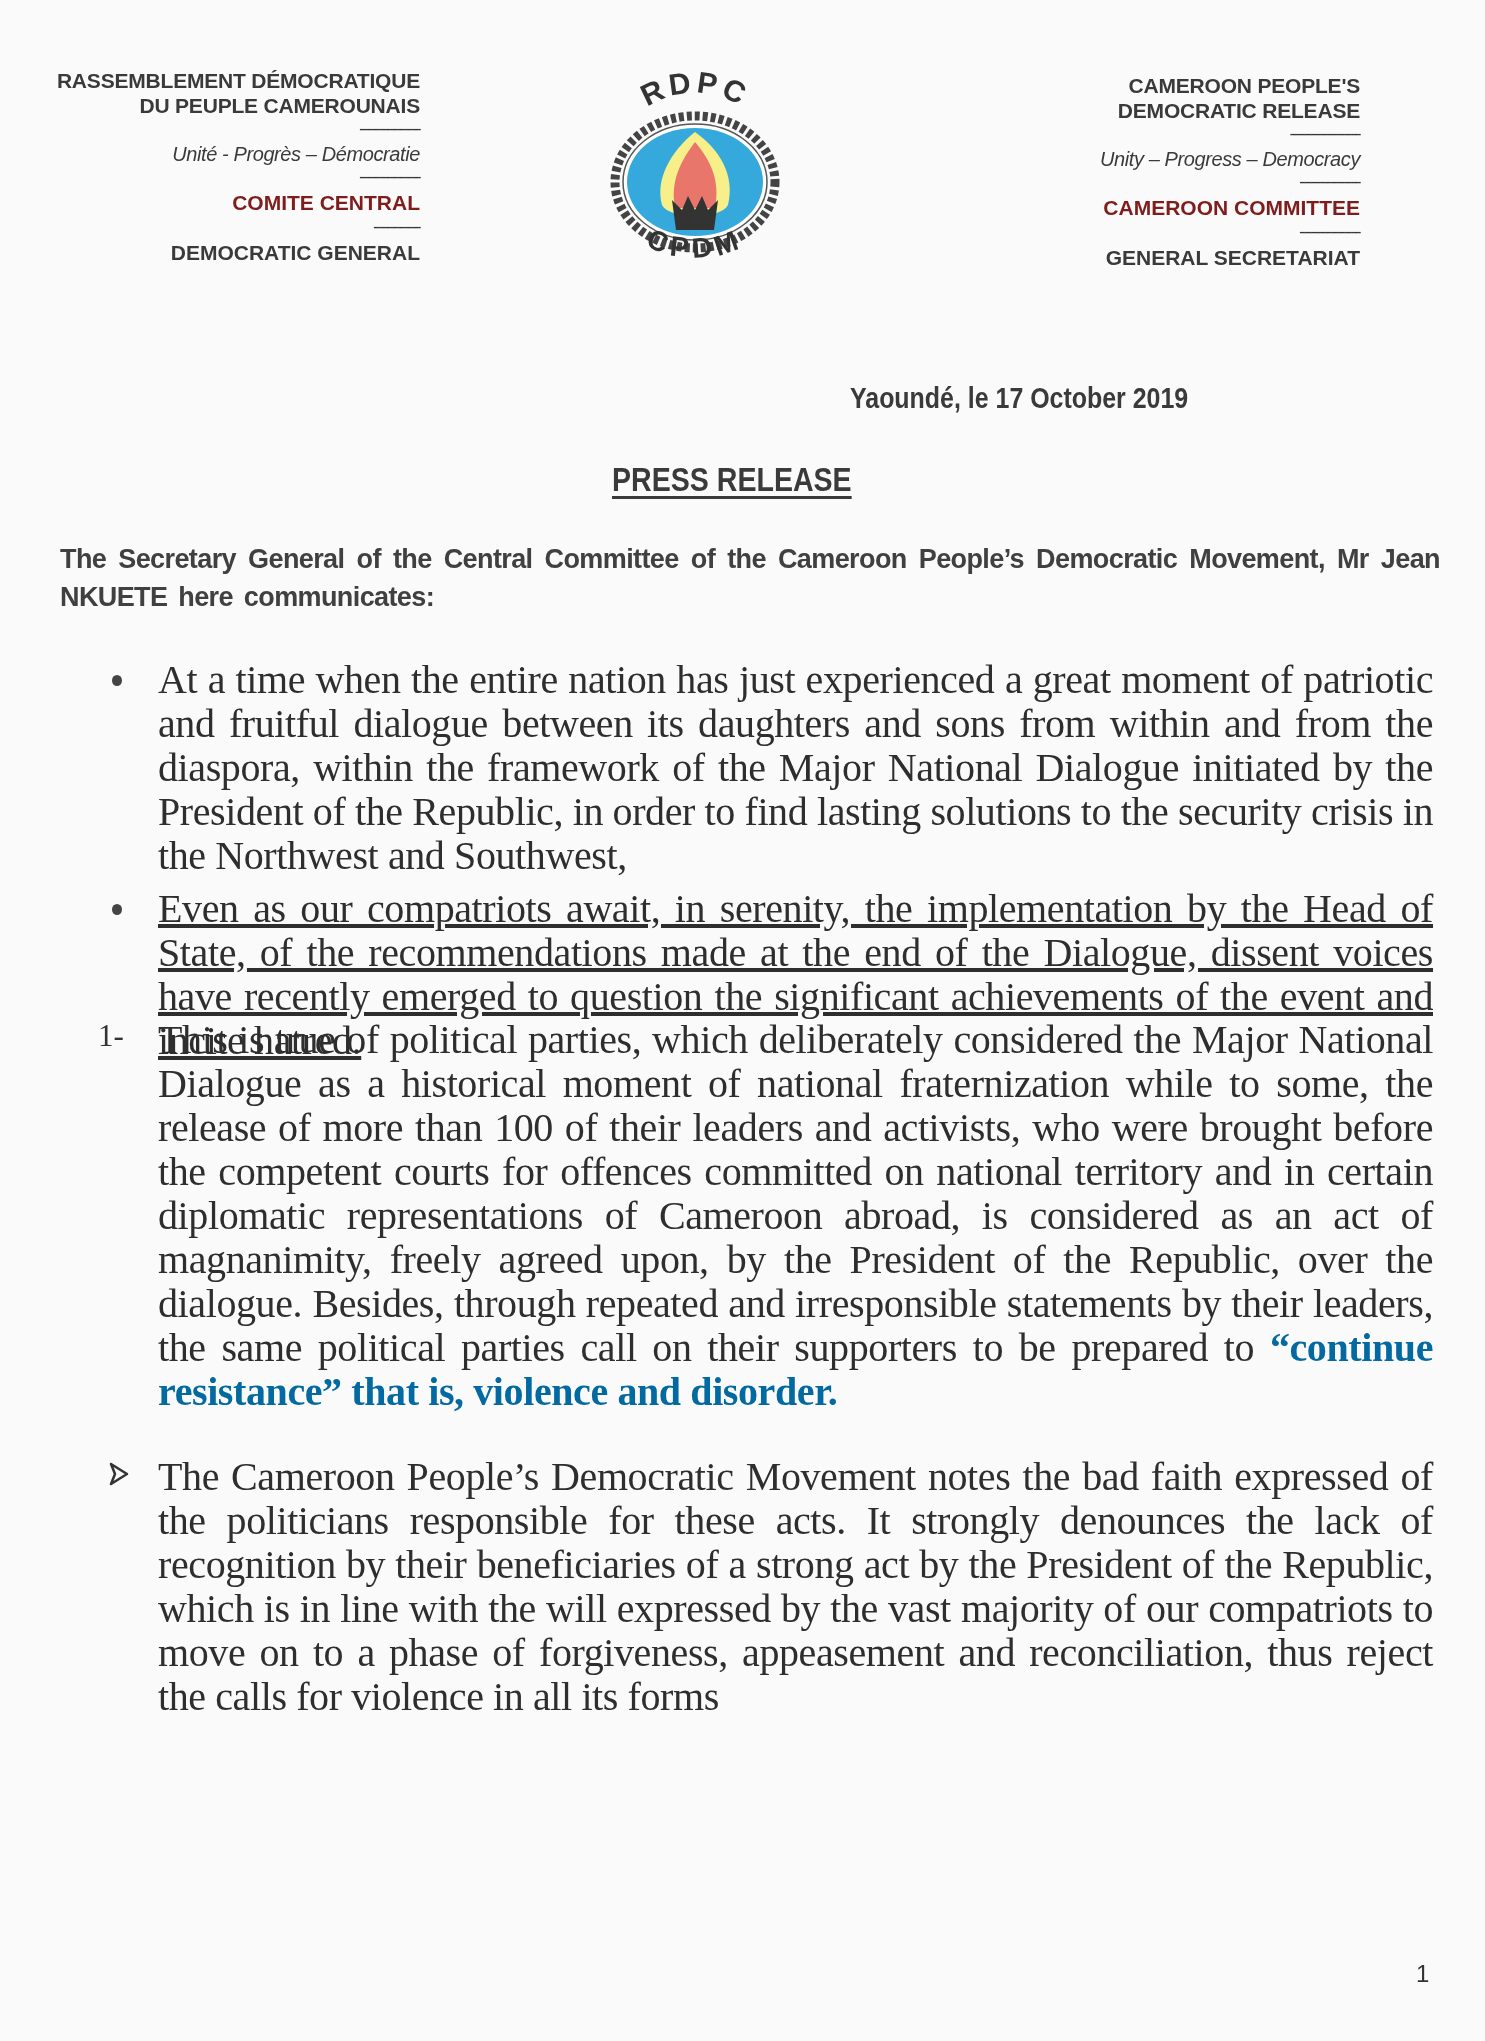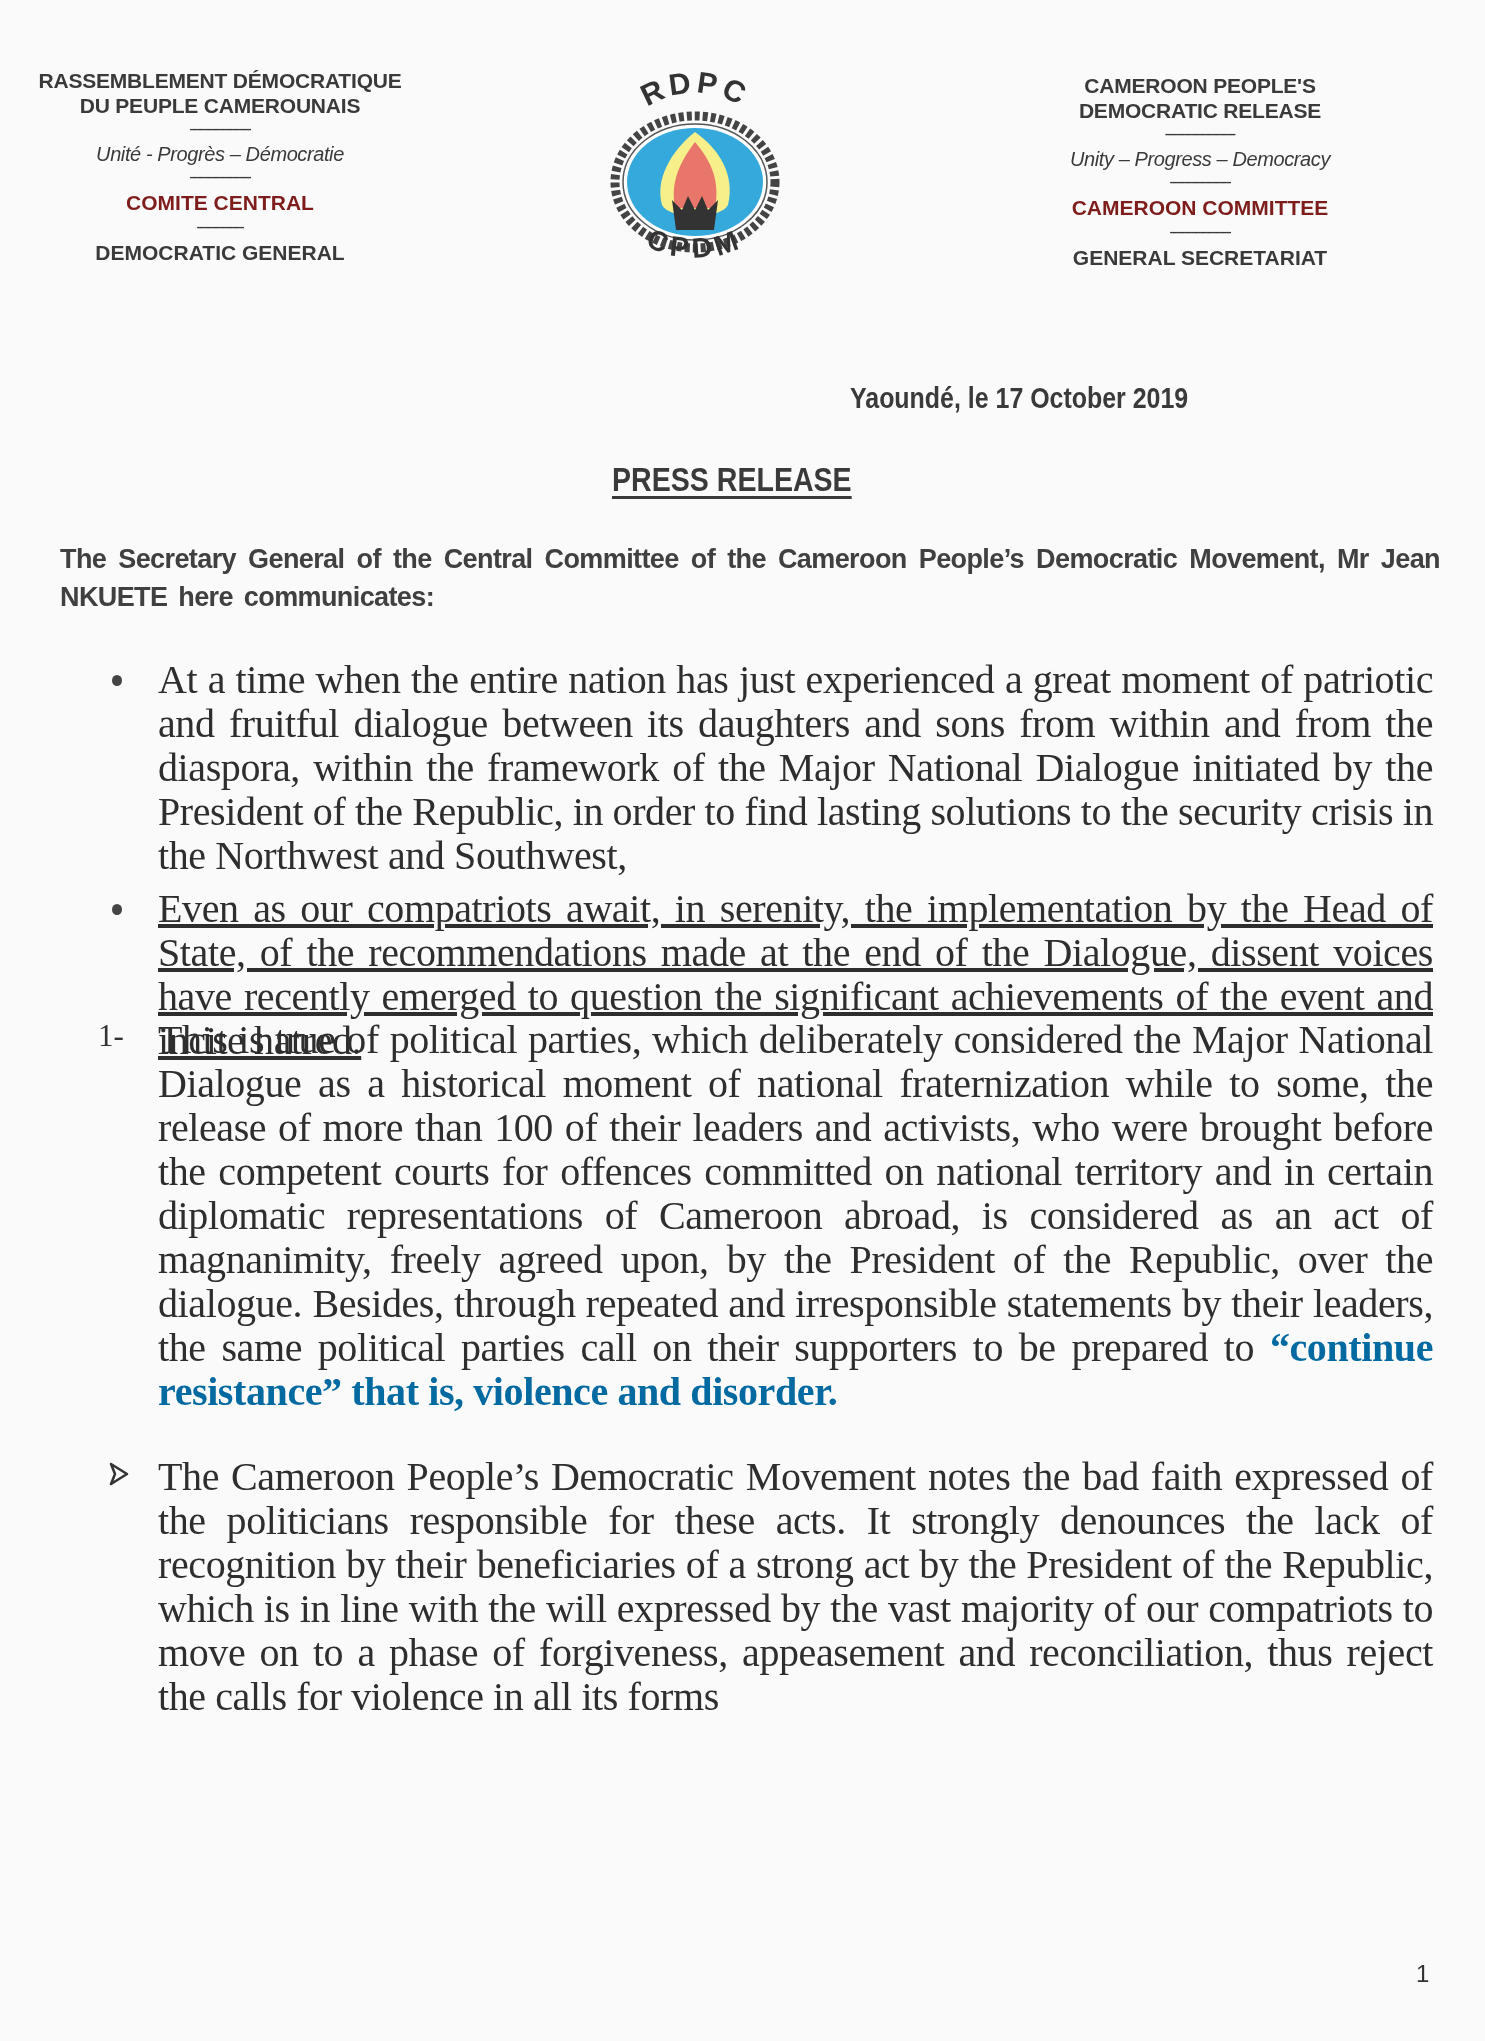--- a/index.html
+++ b/index.html
@@ -6,21 +6,21 @@
     body {
       width: 1485px; height: 2041px;
       background: #fafafa;
       position: relative;
       overflow: hidden;
       color: #2b2b2b;
     }
 
     .header-col {
       position: absolute;
-      text-align: center;
+      text-align: right;
       font-family: "Liberation Sans", sans-serif;
       color: #3a3a3a;
     }
     .header-left { left: 20px; top: 68px; width: 400px; }
     .header-right { left: 1040px; top: 73px; width: 320px; }
     .h-org { font-weight: bold; font-size: 21px; line-height: 25px; letter-spacing: -0.2px; }
     .h-sep { font-size: 10px; line-height: 10px; letter-spacing: -1px; color:#333; margin: 6px 0 8px; font-weight: bold; }
     .h-motto { font-style: italic; font-size: 20px; line-height: 24px; letter-spacing: -0.4px; }
     .h-committee { font-weight: bold; font-size: 21px; line-height: 26px; color: #7f1d1d; }
     .h-sec { font-weight: bold; font-size: 21px; line-height: 26px; }

